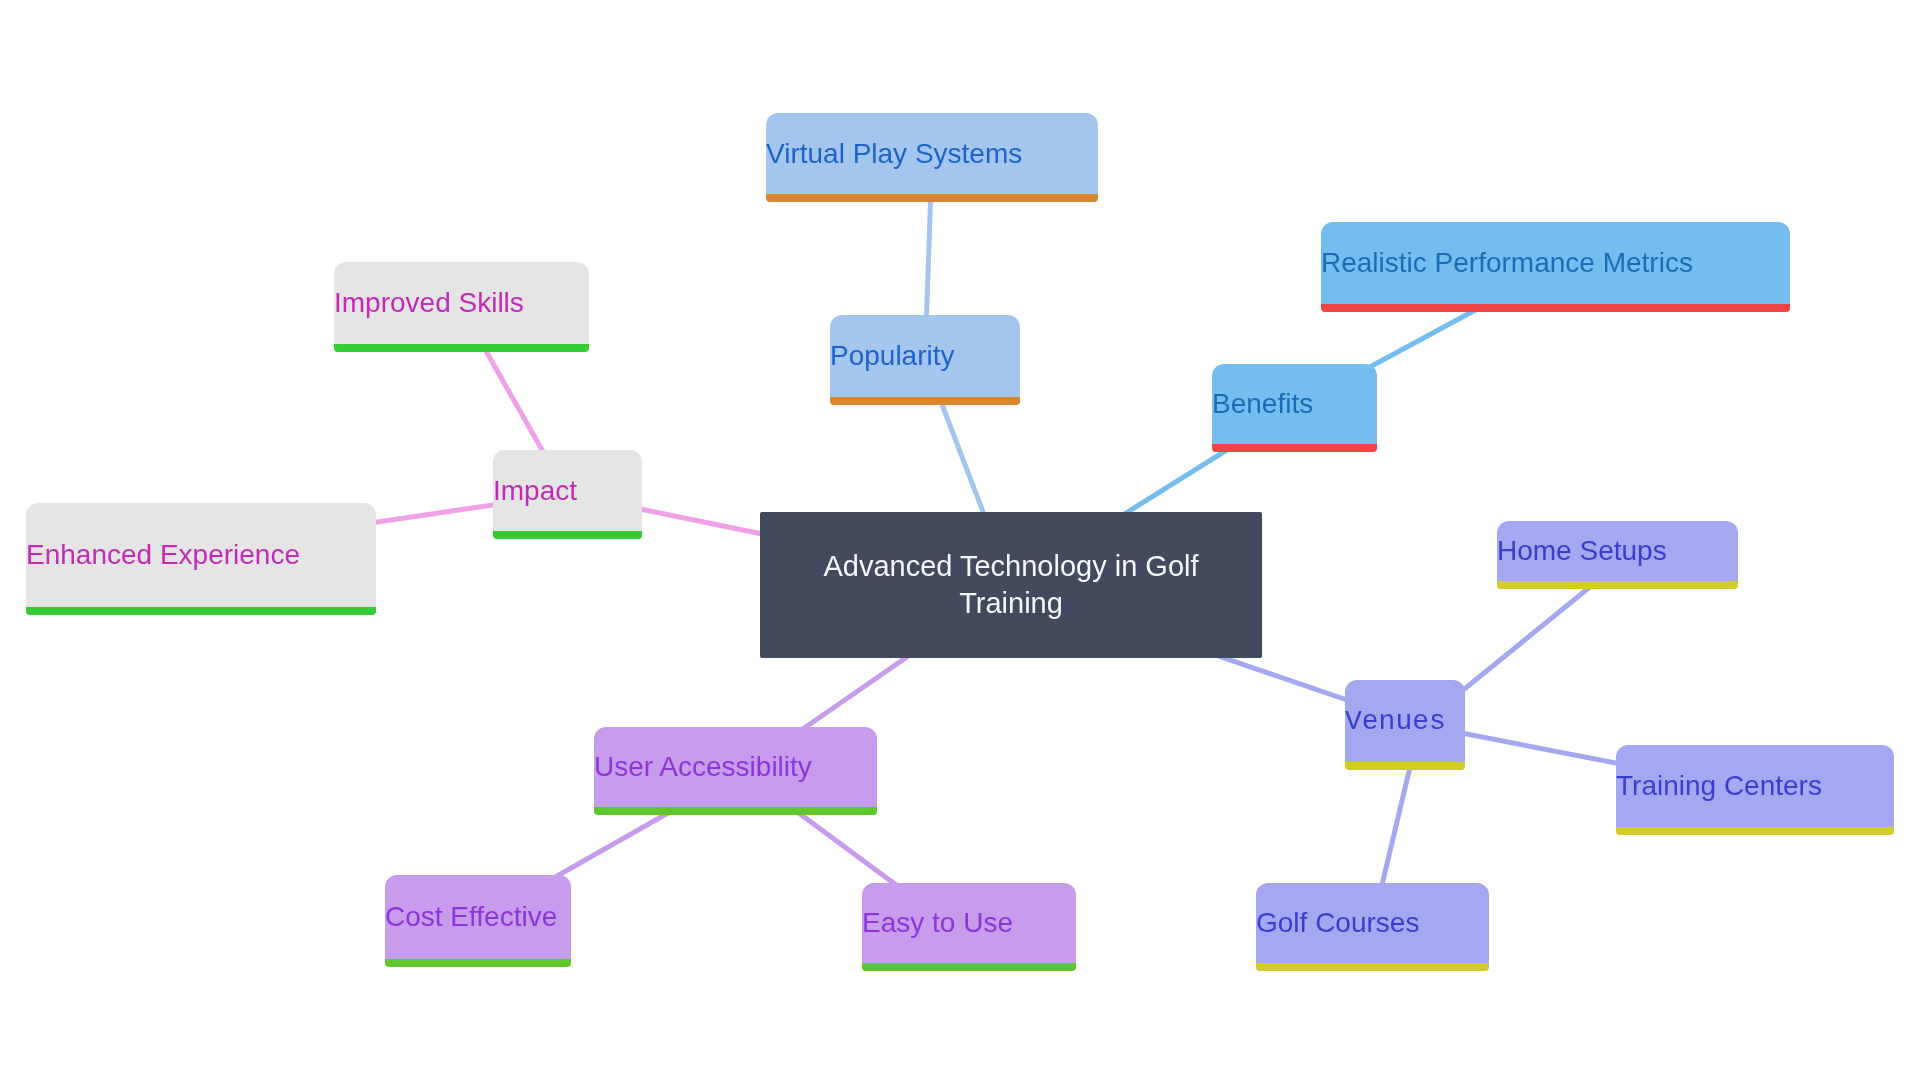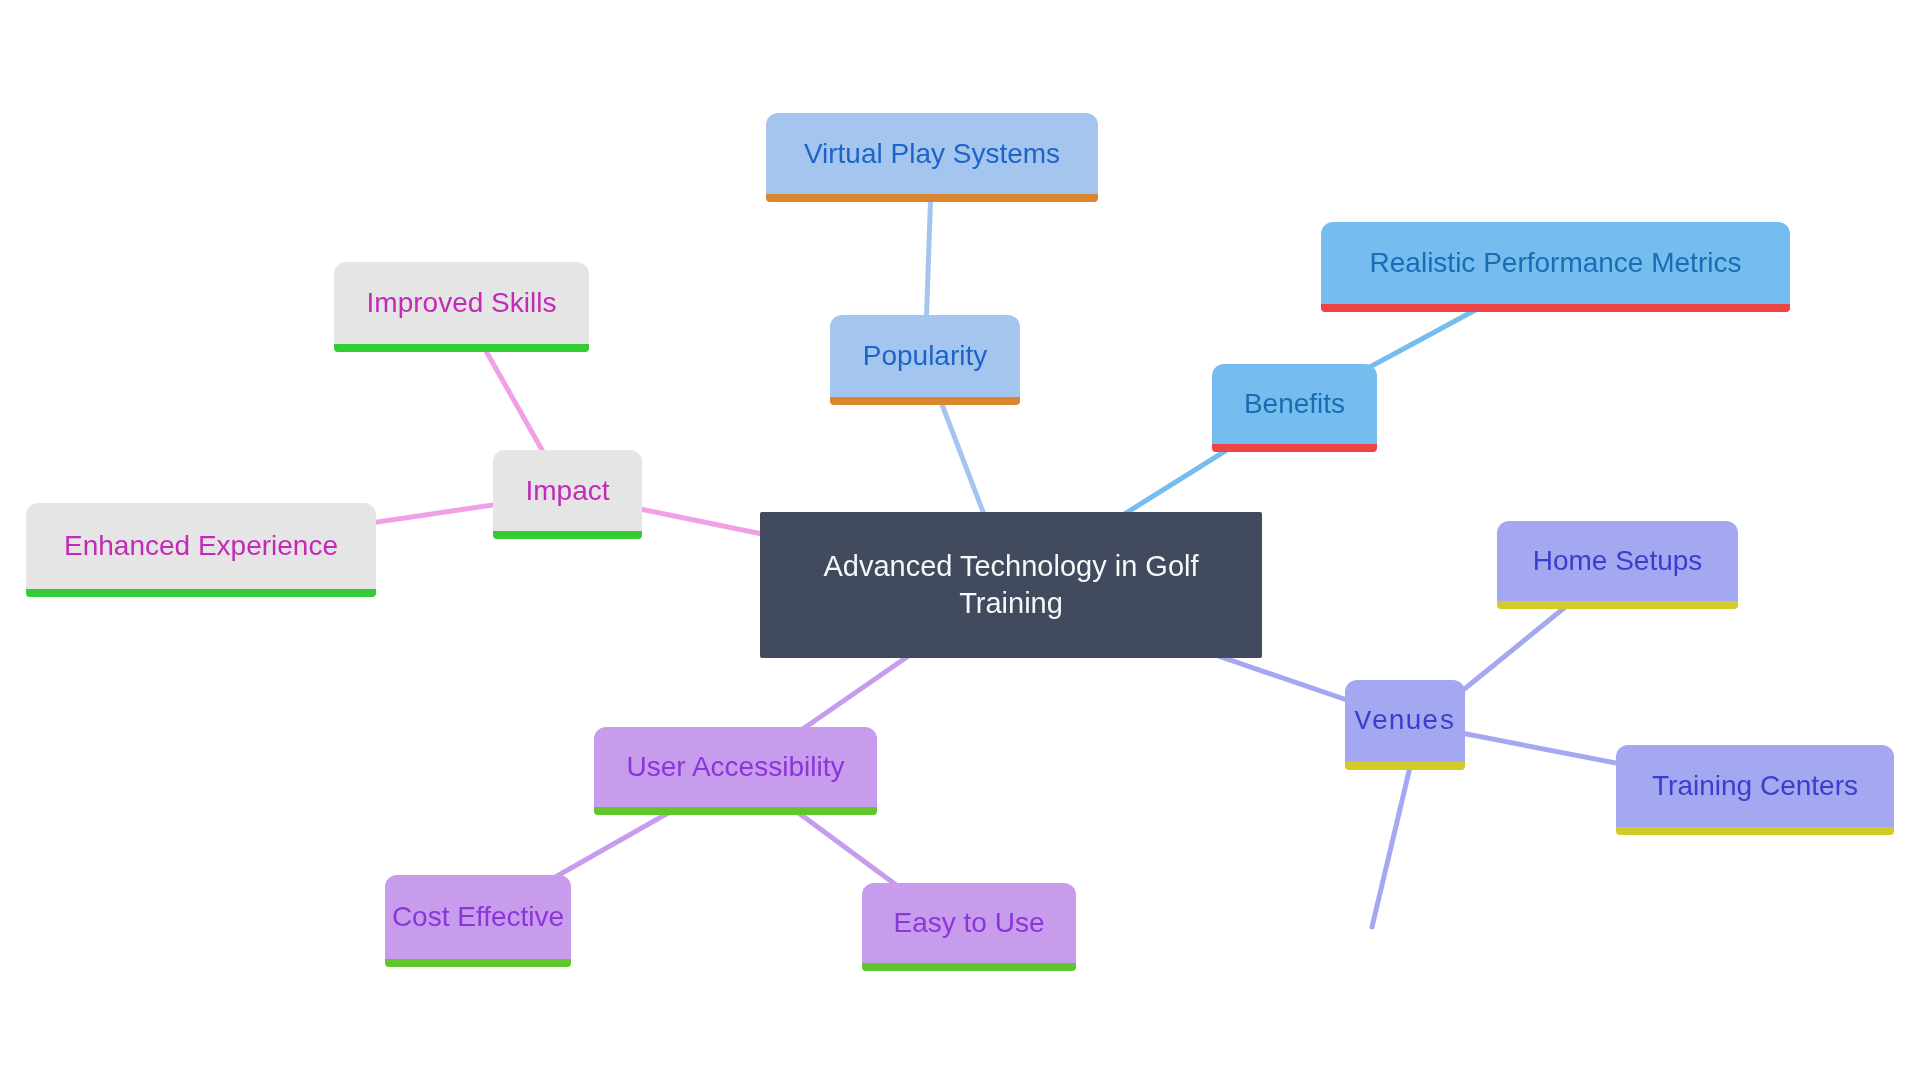--- a/index.html
+++ b/index.html
@@ -26,21 +26,20 @@
   .line-ben { stroke: #74bdee; }
   .line-imp { stroke: #f0a0e6; }
   .line-acc { stroke: #c89ced; }
   .line-ven { stroke: #a3a8f1; }
 
   .node {
     position: absolute;
     box-sizing: border-box;
     display: flex;
     align-items: center;
-    justify-content: center;
     text-align: center;
     font-size: 28px;
     white-space: nowrap;
     border-radius: 12px 12px 4px 4px;
   }
   .node .label { pointer-events: none; }
 
   .node-central {
     left: 760px; top: 512px; width: 502px; height: 146px;
     background: #424a5e;
@@ -56,26 +55,26 @@
   .branch-imp { background: #e5e5e5; color: #c32ab8; border-bottom: 8px solid #34cc34; }
   .branch-acc { background: #c89ced; color: #8c35d9; border-bottom: 8px solid #5fc72b; }
   .branch-ven { background: #a3a8f1; color: #3b3ecd; border-bottom: 8px solid #d2cb28; }
 
   .node-virtual-play       { left: 766px;  top: 113px; width: 332px; height: 89px; }
   .node-realistic          { left: 1321px; top: 222px; width: 469px; height: 90px; }
   .node-popularity         { left: 830px;  top: 315px; width: 190px; height: 90px; }
   .node-benefits           { left: 1212px; top: 364px; width: 165px; height: 88px; }
   .node-improved-skills    { left: 334px;  top: 262px; width: 255px; height: 90px; }
   .node-impact             { left: 493px;  top: 450px; width: 149px; height: 89px; }
-  .node-enhanced           { left: 26px;   top: 503px; width: 350px; height: 94px; }
+  .node-enhanced           { left: 26px;   top: 503px; width: 350px; height: 112px; }
   .node-user-accessibility { left: 594px;  top: 727px; width: 283px; height: 88px; }
   .node-cost-effective     { left: 385px;  top: 875px; width: 186px; height: 92px; }
   .node-easy-to-use        { left: 846px;  top: 883px; width: 214px; height: 88px; margin-left: 16px; }
   .node-venues             { left: 1345px; top: 680px; width: 120px; height: 90px; font-family: Liberation Mono, monospace; }
-  .node-home-setups        { left: 1497px; top: 521px; width: 241px; height: 88px; }
+  .node-home-setups        { left: 1497px; top: 521px; width: 241px; height: 68px; }
   .node-training-centers   { left: 1616px; top: 745px; width: 278px; height: 90px; }
   .node-golf-courses       { left: 1256px; top: 883px; width: 233px; height: 88px; }
 </style>
 </head>
 <body>
 
 <div class="canvas">
 
   <svg class="edges" viewBox="0 0 1920 1080">
     <line class="line-pop" x1="1011" y1="585" x2="925" y2="360"></line>
@@ -143,14 +142,17 @@
   </div>
 
   <div class="node branch-ven node-home-setups">
     <span class="label">Home Setups</span>
   </div>
 
   <div class="node branch-ven node-training-centers">
     <span class="label">Training Centers</span>
   </div>
 
+  <div class="node branch-ven node-golf-courses">
+    <span class="label">Golf Courses</span>
+  </div>
 
 </div>
 
 </body></html>

